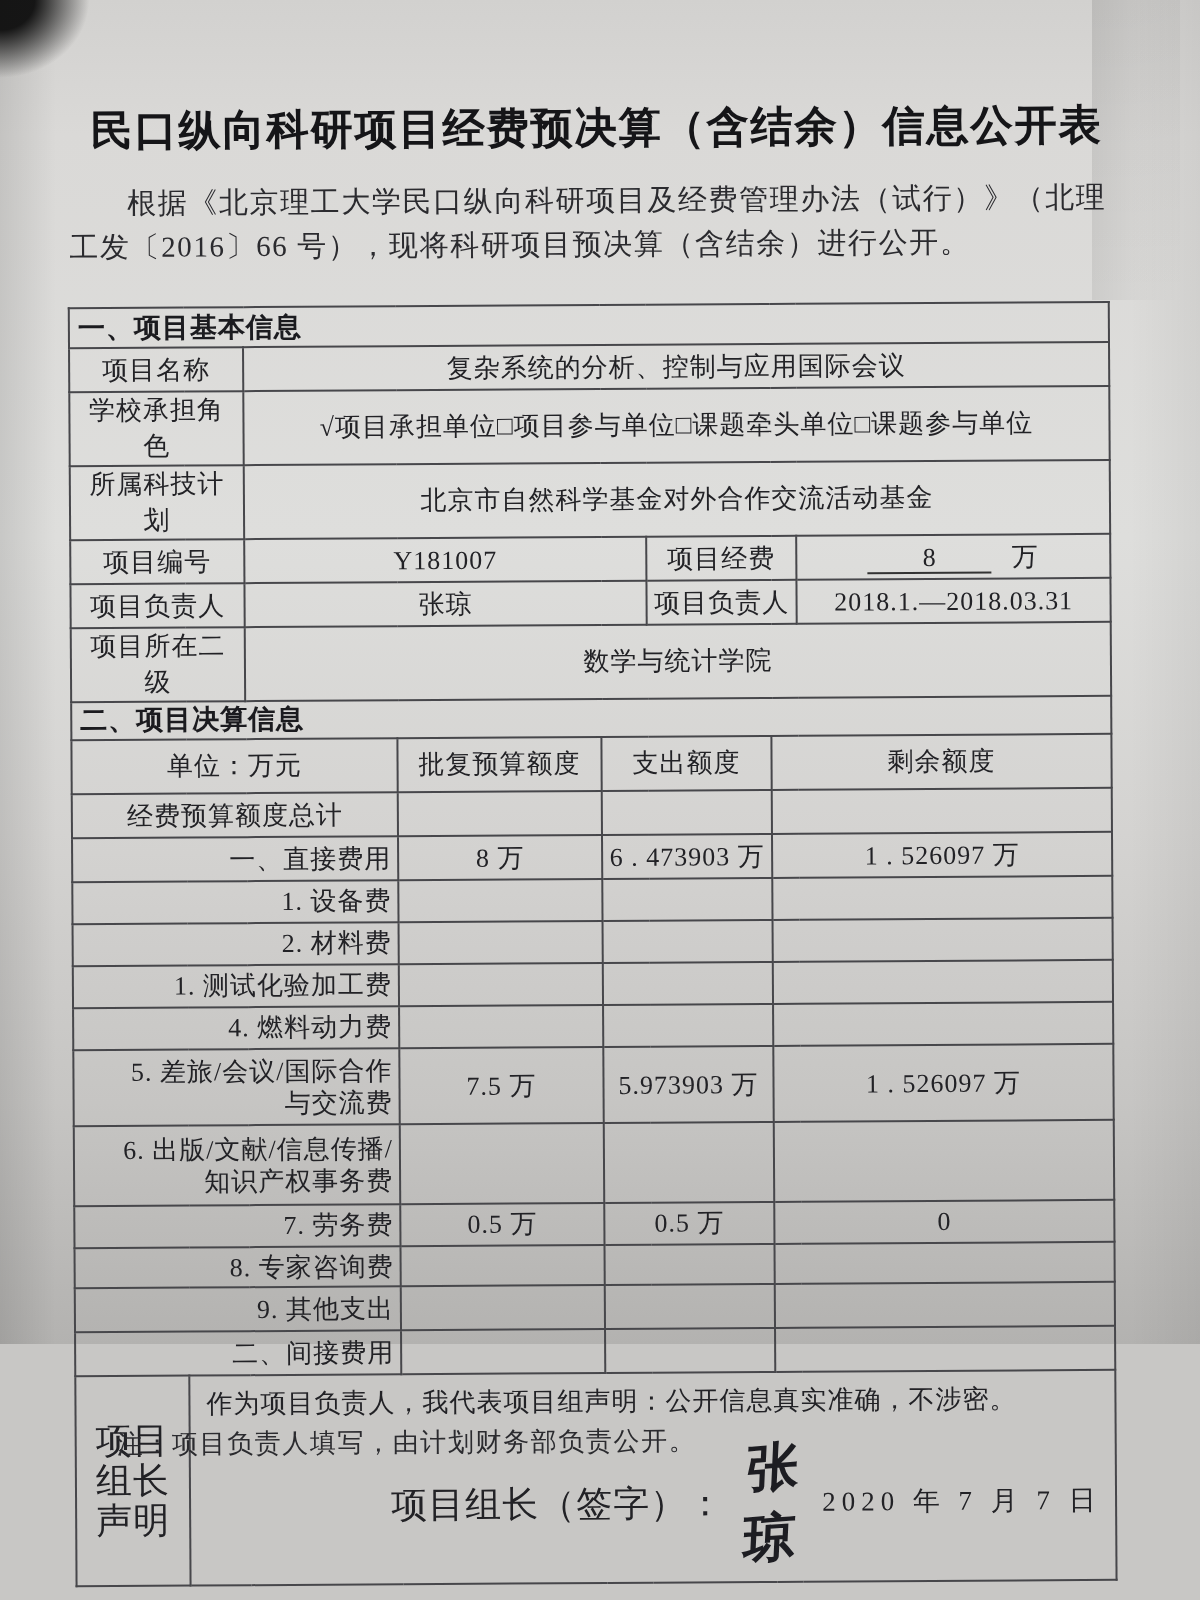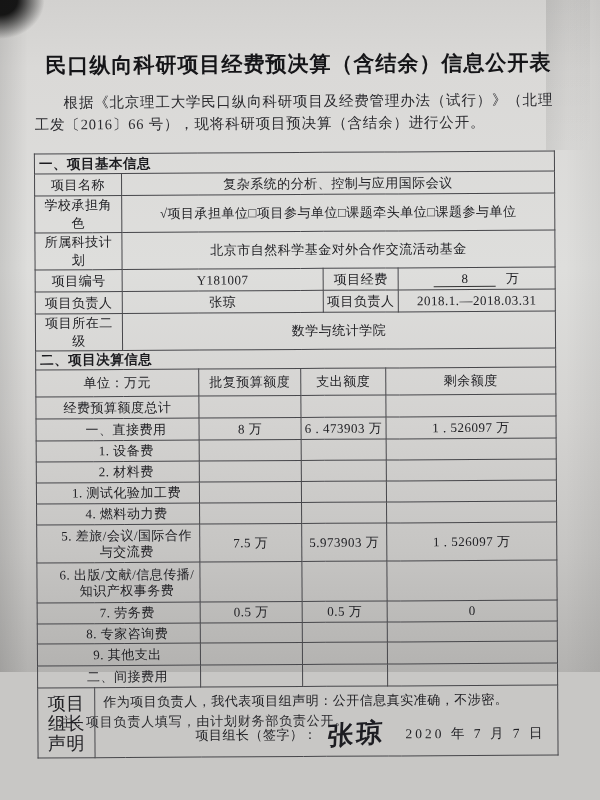--- a/index.html
+++ b/index.html
@@ -37,28 +37,28 @@
     border-collapse:collapse;table-layout:fixed;
     font-size:13px;color:#222226;
   }
   td{
     border:1px solid #47474b;padding:0 3px;text-align:center;
     overflow:hidden;letter-spacing:.5px;
   }
   tr.h16{height:17px}tr.h20{height:20px}tr.h21{height:21px}tr.h22{height:22px}
   tr.h27{height:27px}tr.h38{height:38px}tr.h40{height:40px}tr.h67{height:67px}
   td.sec-hdr{font-weight:bold;text-align:left;padding-left:4px;font-size:13.5px;color:#1b1b1f;}
-  td.left{text-align:center;padding-left:20px;line-height:16px;}
+  td.left{text-align:right;padding-left:20px;line-height:16px;}
   .fund-u{display:inline-block;min-width:62px;border-bottom:1px solid #333;text-align:center;line-height:15px;}
   .fund-unit{margin-left:10px;}
   td.vlabel{white-space:pre-line;line-height:20px;vertical-align:middle;font-size:18px;}
   td.stmt{text-align:left;vertical-align:top;padding:5px 8px 4px 8px;}
   .decl{font-size:13px;letter-spacing:.5px;}
   .sign-row{display:flex;align-items:center;margin-top:7px;padding-left:92px;}
-  .sign-label{font-size:13px;white-space:nowrap;}
+  .sign-label{font-size:18px;white-space:nowrap;}
   .signature{
     display:inline-block;margin:0 10px;font-size:26px;font-weight:600;color:#1d1d22;
     transform:rotate(-4deg) skewX(-7deg);letter-spacing:3px;
     font-family:"DejaVu Serif",serif;
   }
   .sign-date{margin-left:auto;font-size:13.5px;letter-spacing:3px;padding-right:4px;white-space:nowrap;}
   .note{
     position:absolute;top:712px;left:56px;margin:0;
     font-size:13px;letter-spacing:.8px;color:#2b2b2f;
   }

